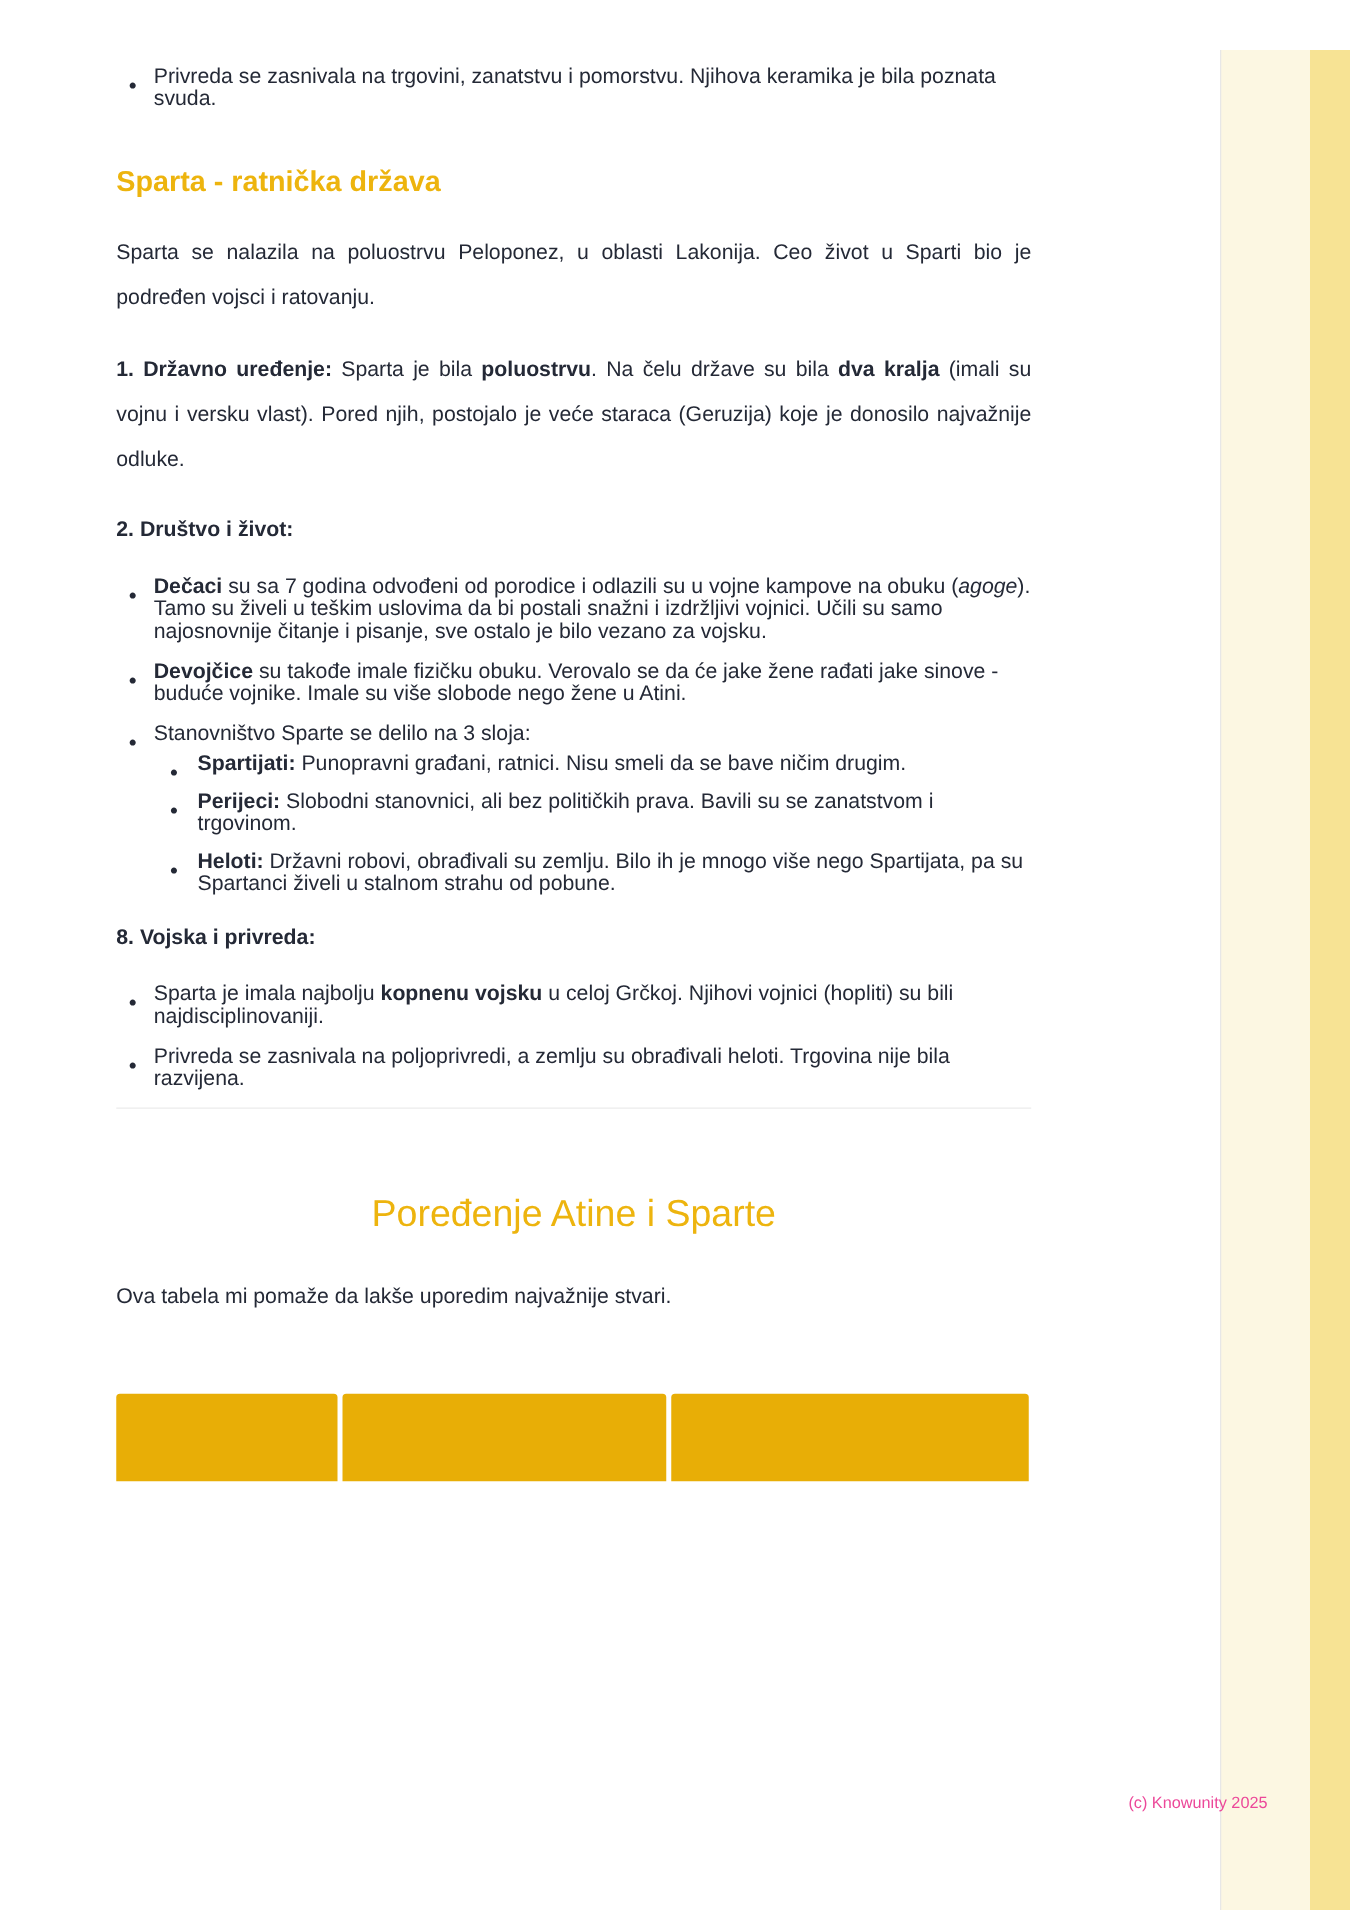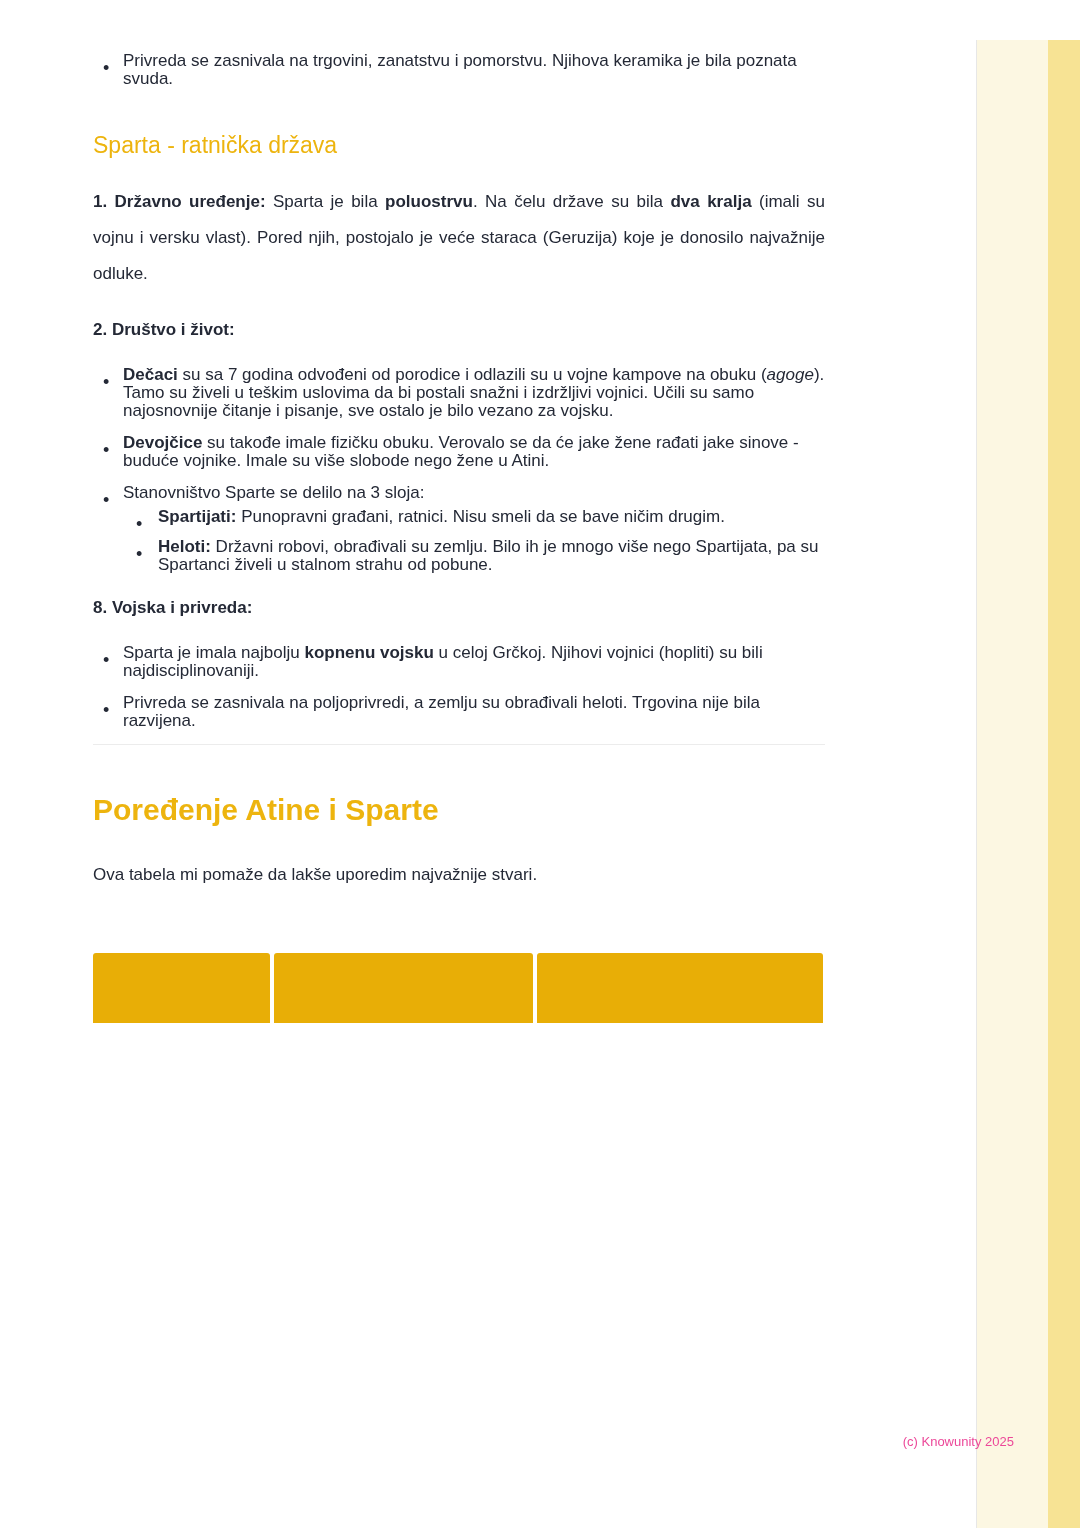--- a/index.html
+++ b/index.html
@@ -56,43 +56,44 @@
     font-size:18px;line-height:32px;color:var(--body-text);
   }
   ul.nested{margin-top:6px;}
   ul.nested li.bullet{padding-left:35px;margin-bottom:12px;}
   ul.nested li.bullet::before{left:13px;}
   ul.nested li.bullet:last-child{margin-bottom:0;}
 
   .intro-list{margin-bottom:42px;}
 
   h2.section-title{
-    font-size:23px;font-weight:400;line-height:30px;
+    font-size:23px;font-weight:700;line-height:30px;
     color:var(--accent-heading);
     margin-bottom:24px;
   }
   p.justified{
     text-align:justify;
     line-height:36px;
     margin-bottom:22px;
   }
   p.sub-heading{
     font-weight:700;line-height:32px;margin-bottom:20px;
   }
   ul.bullet-list{margin-bottom:18px;}
   ul.bullet-list.last{margin-bottom:0;}
 
   hr.divider{
     border:none;border-top:1px solid #ECECEC;
     margin-top:6px;
   }
   h1.comparison-title{
-    font-size:30px;font-weight:700;line-height:42px;
+    font-size:30px;font-weight:400;line-height:42px;
     color:var(--accent-heading);
-    margin-top:44px;
+    margin-top:64px;
+    text-align:center;
   }
   p.comparison-intro{
     margin-top:28px;line-height:32px;
   }
   .table-header-row{
     display:flex;gap:4px;margin-top:62px;height:70px;
   }
   .table-header-cell{
     background:var(--table-header);
     border-radius:3px 3px 0 0;
@@ -109,32 +110,34 @@
 <div class="watermark">(c) Knowunity 2025</div>
 
 <div class="content">
 
   <ul class="intro-list">
     <li class="bullet"><span><span>Privreda se zasnivala na trgovini, zanatstvu i pomorstvu. Njihova keramika je bila poznata svuda.</span></span></li>
   </ul>
 
   <h2 class="section-title">Sparta - ratnička država</h2>
 
+  <p class="justified">Sparta se nalazila na poluostrvu Peloponez, u oblasti Lakonija. Ceo život u Sparti bio je podređen vojsci i ratovanju.</p>
 
   <p class="justified"><span class="b">1. Državno uređenje:</span><span> Sparta je bila </span><span class="b">poluostrvu</span><span>. Na čelu države su bila </span><span class="b">dva kralja</span><span> (imali su vojnu i versku vlast). Pored njih, postojalo je veće staraca (Geruzija) koje je donosilo najvažnije odluke.</span></p>
 
   <p class="sub-heading">2. Društvo i život:</p>
 
   <ul class="bullet-list">
     <li class="bullet"><span><span class="b">Dečaci</span><span> su sa 7 godina odvođeni od porodice i odlazili su u vojne kampove na obuku (</span><span class="i">agoge</span><span>). Tamo su živeli u teškim uslovima da bi postali snažni i izdržljivi vojnici. Učili su samo najosnovnije čitanje i pisanje, sve ostalo je bilo vezano za vojsku.</span></span></li>
     <li class="bullet"><span><span class="b">Devojčice</span><span> su takođe imale fizičku obuku. Verovalo se da će jake žene rađati jake sinove - buduće vojnike. Imale su više slobode nego žene u Atini.</span></span></li>
     <li class="bullet">
       <span><span>Stanovništvo Sparte se delilo na 3 sloja:</span></span>
       <ul class="nested">
         <li class="bullet"><span><span class="b">Spartijati:</span><span> Punopravni građani, ratnici. Nisu smeli da se bave ničim drugim.</span></span></li>
+        <li class="bullet"><span><span class="b">Perijeci:</span><span> Slobodni stanovnici, ali bez političkih prava. Bavili su se zanatstvom i trgovinom.</span></span></li>
         <li class="bullet"><span><span class="b">Heloti:</span><span> Državni robovi, obrađivali su zemlju. Bilo ih je mnogo više nego Spartijata, pa su Spartanci živeli u stalnom strahu od pobune.</span></span></li>
       </ul>
     </li>
   </ul>
 
   <p class="sub-heading">8. Vojska i privreda:</p>
 
   <ul class="bullet-list last">
     <li class="bullet"><span><span>Sparta je imala najbolju </span><span class="b">kopnenu vojsku</span><span> u celoj Grčkoj. Njihovi vojnici (hopliti) su bili najdisciplinovaniji.</span></span></li>
     <li class="bullet"><span><span>Privreda se zasnivala na poljoprivredi, a zemlju su obrađivali heloti. Trgovina nije bila razvijena.</span></span></li>

